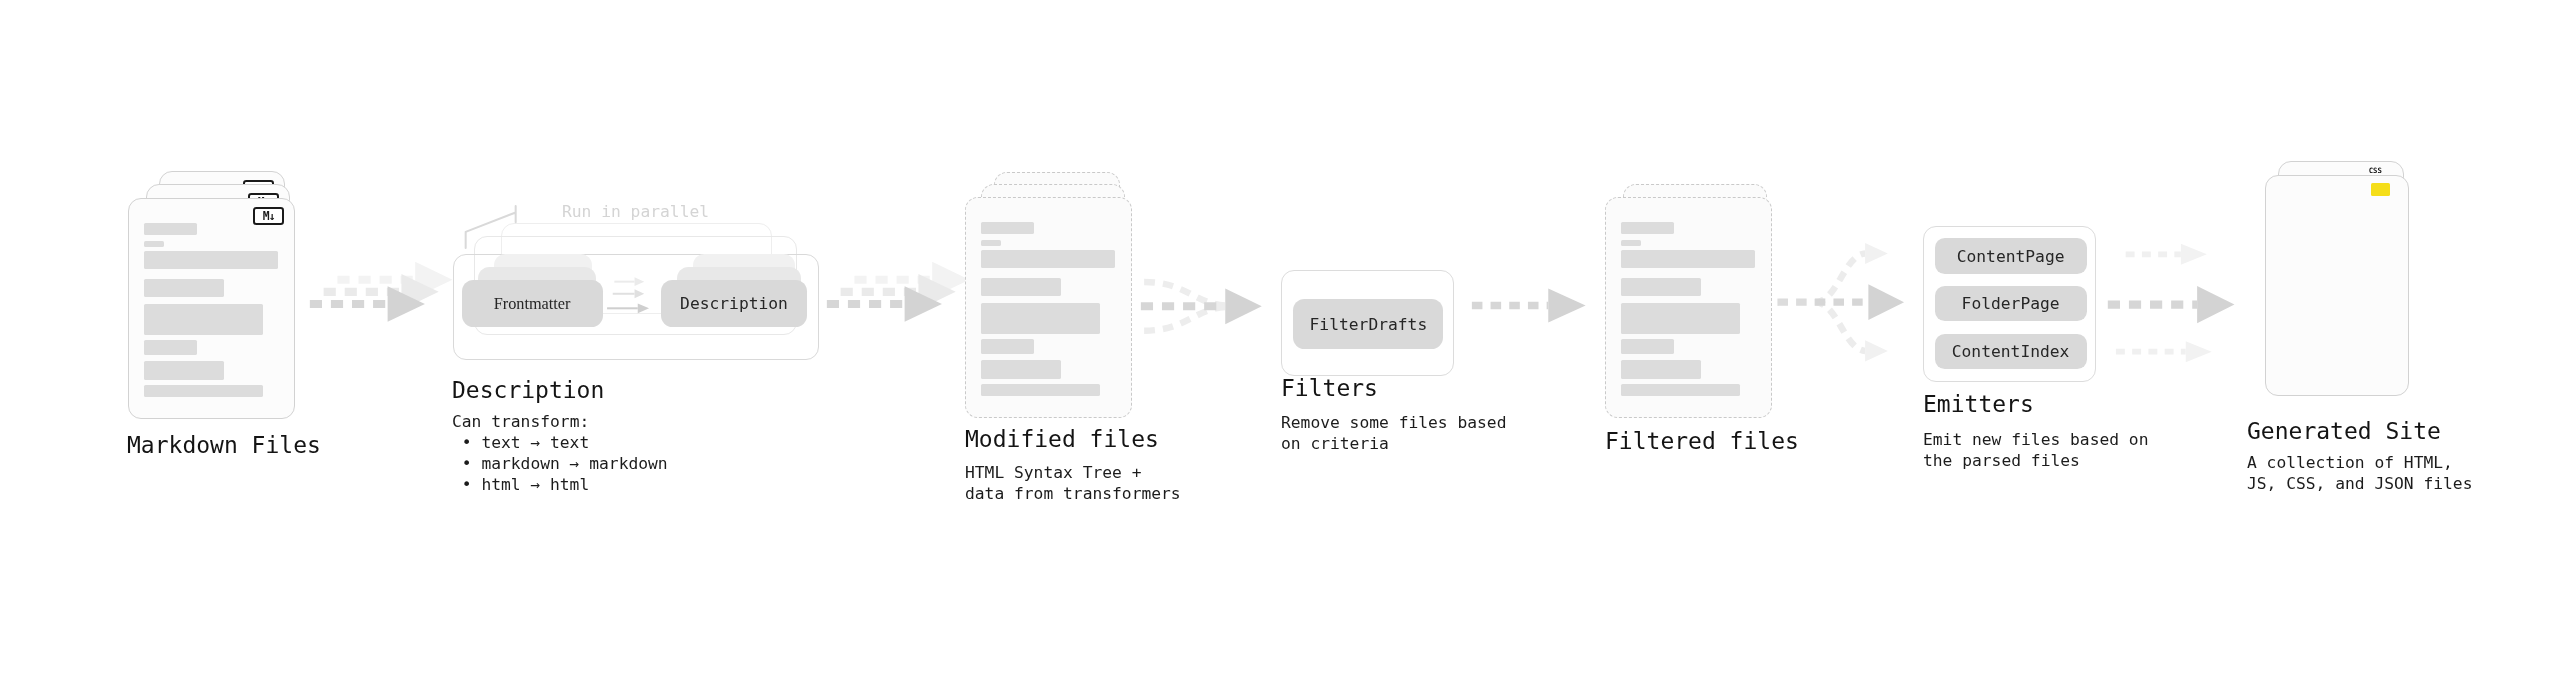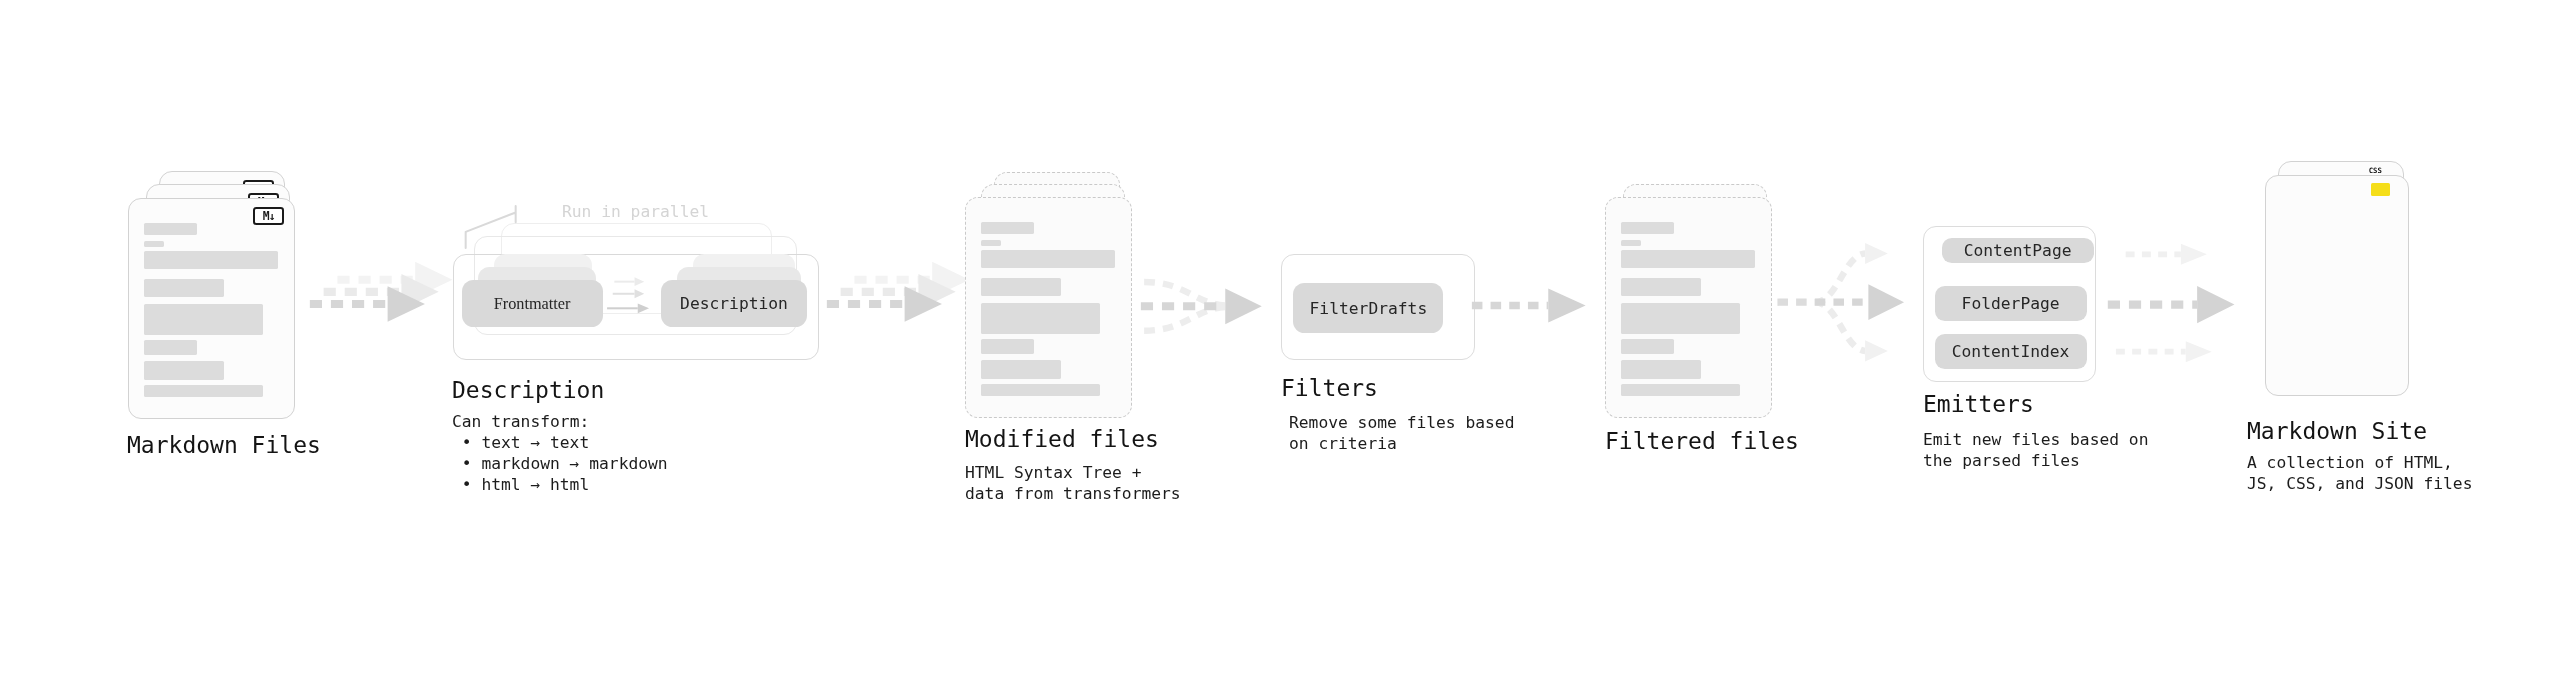--- a/index.html
+++ b/index.html
@@ -160,25 +160,25 @@
   <div class="desc" style="left:965px;top:462px;">HTML Syntax Tree +
 data from transformers</div>
 
   <svg class="arrow" style="left:1136px;top:268px;" width="142" height="75" viewBox="0 0 175 92">
     <path d="M10,17 C62,17 72,44 110,46" stroke="#ededed" stroke-width="8" stroke-dasharray="13 10" fill="none"></path>
     <path d="M10,77 C62,77 72,50 110,48" stroke="#ededed" stroke-width="8" stroke-dasharray="13 10" fill="none"></path>
     <line x1="6" y1="47" x2="110" y2="47" stroke="#d6d6d6" stroke-width="10" stroke-dasharray="15 11" fill="none"></line>
     <polygon points="110,25 155,47 110,69" fill="#d3d3d3"></polygon>
   </svg>
 
-  <div class="fbox" style="left:1281px;top:254px;width:194px;height:106px;">
+  <div class="fbox" style="left:1281px;top:270px;width:173px;height:106px;">
     <div class="pill" style="left:11.4px;top:28px;width:150px;height:50px;">FilterDrafts</div>
   </div>
   <div class="label" style="left:1281px;top:375px;">Filters</div>
-  <div class="desc" style="left:1281px;top:412px;margin-left:8px;">Remove some files based
+  <div class="desc" style="left:1281px;top:412px;">Remove some files based
 on criteria</div>
 
   <svg class="arrow" style="left:1467px;top:277px;" width="130" height="57" viewBox="0 0 160 70">
     <line x1="6" y1="35" x2="100" y2="35" stroke="#d6d6d6" stroke-width="9" stroke-dasharray="13 10" fill="none"></line>
     <polygon points="100,14 146,35 100,56" fill="#d3d3d3"></polygon>
   </svg>
 
   <div class="stack" style="left:1605px;top:184px;width:203px;height:244px;">
     <div class="card dashed" style="left:18px;top:0;width:144px;"></div>
     <div class="card dashed" style="left:0;top:13px;width:167px;">
@@ -198,21 +198,21 @@
     <line x1="4" y1="84" x2="50" y2="84" stroke="#dcdcdc" stroke-width="9" stroke-dasharray="13 10" fill="none"></line>
     <path d="M50,84 C78,84 86,26 112,24" stroke="#ececec" stroke-width="8" stroke-dasharray="12 9" fill="none"></path>
     <polygon points="112,11 140,24 112,37" fill="#f1f1f1"></polygon>
     <path d="M50,84 C78,84 86,142 112,144" stroke="#ececec" stroke-width="8" stroke-dasharray="12 9" fill="none"></path>
     <polygon points="112,131 140,144 112,157" fill="#f1f1f1"></polygon>
     <line x1="50" y1="84" x2="116" y2="84" stroke="#d6d6d6" stroke-width="9" stroke-dasharray="13 10" fill="none"></line>
     <polygon points="116,62 160,84 116,106" fill="#d3d3d3"></polygon>
   </svg>
 
   <div class="fbox" style="left:1923px;top:226px;width:173px;height:156px;">
-    <div class="pill" style="left:10.6px;top:11.4px;width:152px;height:25px;border-radius:9.8px;margin-left:7px;">ContentPage</div>
+    <div class="pill" style="left:10.6px;top:11.4px;width:152px;height:36px;border-radius:9.8px;">ContentPage</div>
     <div class="pill" style="left:10.6px;top:59px;width:152px;height:35px;border-radius:9.8px;">FolderPage</div>
     <div class="pill" style="left:10.6px;top:107px;width:152px;height:35px;border-radius:9.8px;">ContentIndex</div>
   </div>
   <div class="label" style="left:1923px;top:391px;">Emitters</div>
   <div class="desc" style="left:1923px;top:429px;">Emit new files based on
 the parsed files</div>
 
   <svg class="arrow" style="left:2106px;top:234px;" width="140" height="138" viewBox="0 0 172 170">
     <line x1="24" y1="25" x2="92" y2="25" stroke="#f0f0f0" stroke-width="7" stroke-dasharray="11 9" fill="none"></line>
     <polygon points="92,12 124,25 92,38" fill="#f2f2f2"></polygon>
@@ -226,18 +226,18 @@
     <div class="card" style="left:31px;top:0;width:126px;">
       <div class="cssbadge">
         <div class="csstext">CSS</div>
         <div class="cssbar"></div>
       </div>
     </div>
     <div class="card" style="left:18px;top:14px;width:144px;">
       <div class="jsbadge"></div>
     </div>
   </div>
-  <div class="label" style="left:2247px;top:418px;">Markdown Site</div>
+  <div class="label" style="left:2247px;top:418px;">Generated Site</div>
   <div class="desc" style="left:2247px;top:452px;">A collection of HTML,
 JS, CSS, and JSON files</div>
 
 </div>
 
 
 </body></html>

